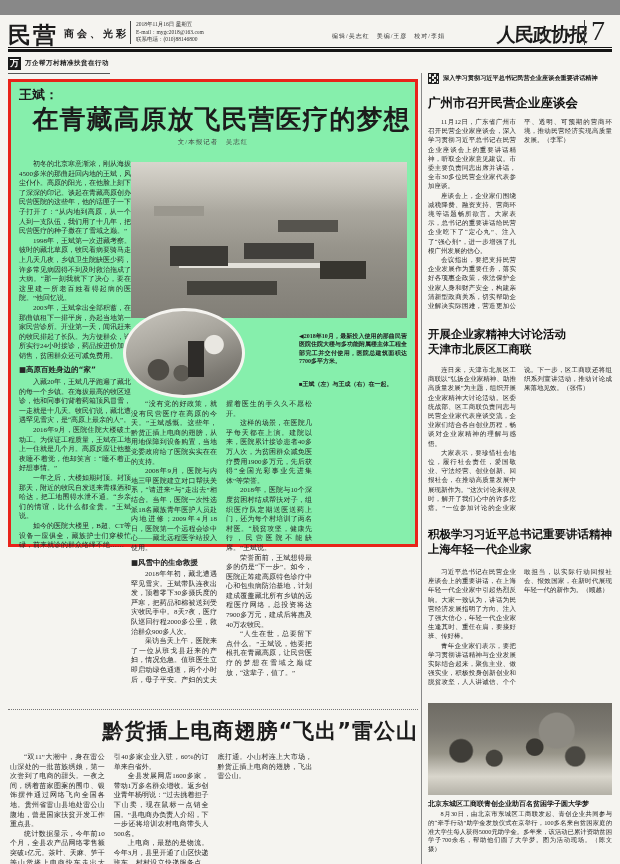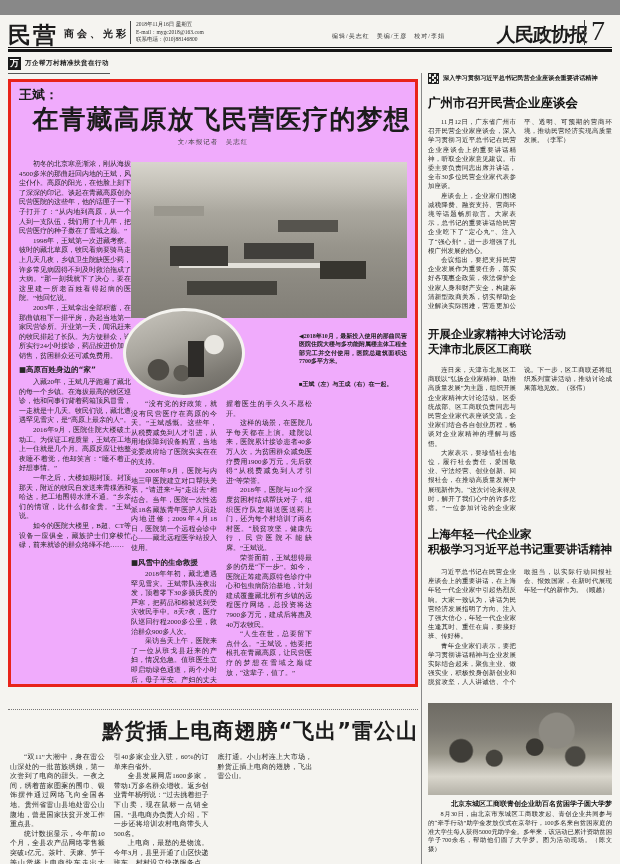--- a/index.html
+++ b/index.html
@@ -23,21 +23,21 @@
   .rule-thin { left:8px; top:32px; width:604px; height:1px; background:#151515; }
   .rule-thick { left:8px; top:34px; width:604px; height:3px; background:#151515; }
 
   
   .campaign { left:8px; top:42px; display:flex; align-items:center; gap:4px; }
   .wan-logo { width:13px; height:13px; background:#1a1a1a; color:#fff; font-size:9px; line-height:13px; text-align:center; font-weight:bold; }
   .campaign-label { font-size:6.5px; font-weight:bold; color:#222; letter-spacing:0.5px; }
   .campaign-underline { left:8px; top:58px; width:102px; height:1px; background:#555; }
 
   
-  .main-box { left:8px; top:64px; width:410px; height:608px; border:3px solid #e8231a; background:#f0abfc; }
+  .main-box { left:8px; top:64px; width:410px; height:468px; border:3px solid #e8231a; background:#86efac; }
   .kicker { position:absolute; left:8px; top:4px; font-size:13px; font-weight:900; font-family:"DejaVu Sans",sans-serif; }
   .main-headline { position:absolute; left:0; top:20px; width:100%; text-align:center; font-size:26px; font-weight:900; letter-spacing:1px; font-family:"DejaVu Sans",sans-serif;padding-left:17px; }
   .main-byline { position:absolute; left:0; top:56px; width:100%; text-align:center; font-size:6.5px; color:#444; letter-spacing:1px; }
   .bodytext { font-size:7px; line-height:9.6px; text-align:justify; color:#262626; }
   .bodytext p { text-indent:2em; margin:0; }
   .subhead { font-size:7.5px; font-weight:bold; font-family:"DejaVu Sans",sans-serif; margin:4px 0 3px; text-indent:0; }
   .col1 { position:absolute; left:8px; top:78px; width:112px; height:534px; overflow:hidden; }
   .photo-main {
     position:absolute; left:120px; top:80px; width:276px; height:156px;
     background:
@@ -86,21 +86,21 @@
   .photo-side {
     position:absolute; left:428px; top:688px; width:184px; height:92px;
     background:
       radial-gradient(circle at 18% 52%, #3f3d38 0 7%, rgba(0,0,0,0) 8%),
       radial-gradient(circle at 36% 60%, #45433d 0 6%, rgba(0,0,0,0) 7%),
       radial-gradient(circle at 58% 48%, #3a3833 0 7%, rgba(0,0,0,0) 8%),
       radial-gradient(circle at 80% 58%, #4a4842 0 6%, rgba(0,0,0,0) 7%),
       radial-gradient(circle at 70% 30%, #8d8a82 0 12%, rgba(0,0,0,0) 13%),
       linear-gradient(180deg,#6e6b64 0%,#7d7a72 30%,#989589 55%,#c5c2b8 72%,#d9d6cc 80%,#b4b1a7 100%);
   }
-  .side-cap-title { position:absolute; left:428px; top:784px; width:184px; text-align:right; font-size:7px; font-weight:900; font-family:"DejaVu Sans",sans-serif; }
+  .side-cap-title { position:absolute; left:428px; top:784px; width:184px; text-align:left; font-size:7px; font-weight:900; font-family:"DejaVu Sans",sans-serif; }
   .side-cap-body { position:absolute; left:428px; top:795px; width:184px; height:64px; overflow:hidden; font-size:6.3px; line-height:8.8px; text-align:justify; color:#262626; text-indent:2em; }
 </style>
 </head>
 <body>
 
 <div class="page">
 
   <div class="abs section-label">民营</div>
   <div class="abs section-sub">商会、光彩</div>
   <div class="abs hdr-div"></div>
@@ -137,26 +137,26 @@
       <p>一年之后，大楼如期封顶。封顶那天，附近的牧民自发送来青稞酒和哈达，把工地围得水泄不通。“乡亲们的情谊，比什么都金贵。”王斌说。</p>
       <p>如今的医院大楼里，B超、CT等设备一应俱全，藏族护士们穿梭忙碌，前来就诊的群众络绎不绝……</p>
     </div>
 
     <div class="photo-main"></div>
     <div class="photo-oval"></div>
     <div class="photo-caption">◀2018年10月，最新投入使用的那曲民营医院住院大楼与多功能附属楼主体工程全部完工并交付使用，医院总建筑面积达7700多平方米。</div>
     <div class="inset-caption">■王斌（左）与王成（右）在一起。</div>
 
     <div class="flow bodytext">
-      <p>“没有党的好政策，就没有民营医疗在高原的今天。”王斌感慨。这些年，从税费减免到人才引进，从用地保障到设备购置，当地党委政府给了医院实实在在的支持。</p>
+      <p>“没有党的好政策，就没有民营医疗在高原的今天。”王斌感慨。这些年，黔货正插上电商的翅膀，从用地保障到设备购置，当地党委政府给了医院实实在在的支持。</p>
       <p>2008年9月，医院与内地三甲医院建立对口帮扶关系，“请进来”与“走出去”相结合。当年，医院一次性选派18名藏族青年医护人员赴内地进修；2009年4月18日，医院第一个远程会诊中心——藏北远程医学站投入使用。</p>
       <div class="subhead">■风雪中的生命救援</div>
       <p>2018年年初，藏北遭遇罕见雪灾。王斌带队连夜出发，顶着零下30多摄氏度的严寒，把药品和棉被送到受灾牧民手中。8天7夜，医疗队巡回行程2000多公里，救治群众900多人次。</p>
       <p>采访当天上午，医院来了一位从班戈县赶来的产妇，情况危急。值班医生立即启动绿色通道，两个小时后，母子平安。产妇的丈夫握着医生的手久久不愿松开。</p>
-      <p>这样的场景，在医院几乎每天都在上演。建院以来，医院累计接诊患者40多万人次，为贫困群众减免医疗费用1900多万元，先后获得“从税费减免到人才引进”等荣誉。</p>
+      <p>这样的场景，在医院几乎每天都在上演。建院以来，医院累计接诊患者40多万人次，为贫困群众减免医疗费用1900多万元，先后获得“全国光彩事业先进集体”等荣誉。</p>
       <p>2018年，医院与10个深度贫困村结成帮扶对子，组织医疗队定期送医送药上门，还为每个村培训了两名村医。“脱贫攻坚，健康先行，民营医院不能缺席。”王斌说。</p>
       <p>荣誉面前，王斌想得最多的仍是“下一步”。如今，医院正筹建高原特色诊疗中心和包虫病防治基地，计划建成覆盖藏北所有乡镇的远程医疗网络，总投资将达7900多万元，建成后将惠及40万农牧民。</p>
       <p>“人生在世，总要留下点什么。”王斌说，他要把根扎在青藏高原，让民营医疗的梦想在雪域之巅绽放，“这辈子，值了。”</p>
     </div>
   </div>
 
   <div class="abs dotted-sep"></div>
   <div class="abs bottom-headline">黔货插上电商翅膀“飞出”雷公山</div>
   <div class="abs bottom-cols bodytext">
     <p>“双11”大潮中，身在雷公山深处的一批苗族绣娘，第一次尝到了电商的甜头。一夜之间，绣着苗家图案的围巾、银饰摆件通过网络飞向全国各地。贵州省雷山县地处雷公山腹地，曾是国家扶贫开发工作重点县。</p>
@@ -182,22 +182,22 @@
   <div class="sb-title sb-title-2">
     <div>开展企业家精神大讨论活动</div>
     <div>天津市北辰区工商联</div>
   </div>
   <div class="sb-body sb-body-2">
     <p>连日来，天津市北辰区工商联以“弘扬企业家精神、助推高质量发展”为主题，组织开展企业家精神大讨论活动。区委统战部、区工商联负责同志与民营企业家代表座谈交流，企业家们结合各自创业历程，畅谈对企业家精神的理解与感悟。</p>
     <p>大家表示，要珍惜社会地位，履行社会责任，爱国敬业、守法经营、创业创新、回报社会，在推动高质量发展中展现新作为。“这次讨论来得及时，解开了我们心中的许多疙瘩。”一位参加讨论的企业家说。下一步，区工商联还将组织系列宣讲活动，推动讨论成果落地见效。（张伟）</p>
   </div>
 
   <div class="sb-title sb-title-3">
+    <div>积极学习习近平总书记重要讲话精神</div>
     <div>上海年轻一代企业家</div>
-    <div>积极学习习近平总书记重要讲话精神</div>
   </div>
   <div class="sb-body sb-body-3">
     <p>习近平总书记在民营企业座谈会上的重要讲话，在上海年轻一代企业家中引起热烈反响。大家一致认为，讲话为民营经济发展指明了方向、注入了强大信心，年轻一代企业家生逢其时、重任在肩，要接好班、传好棒。</p>
     <p>青年企业家们表示，要把学习贯彻讲话精神与企业发展实际结合起来，聚焦主业、做强实业，积极投身创新创业和脱贫攻坚，人人讲诚信、个个敢担当，以实际行动回报社会、报效国家，在新时代展现年轻一代的新作为。（顾越）</p>
   </div>
 
   <div class="photo-side"></div>
   <div class="side-cap-title">北京东城区工商联青创企业助百名贫困学子圆大学梦</div>
   <div class="side-cap-body">8月30日，由北京市东城区工商联发起、青创企业共同参与的“牵手行动”助学金发放仪式在京举行，100多名来自贫困家庭的准大学生每人获得5000元助学金。多年来，该活动已累计资助贫困学子700余名，帮助他们圆了大学梦。图为活动现场。（陈文　摄）</div>
 

